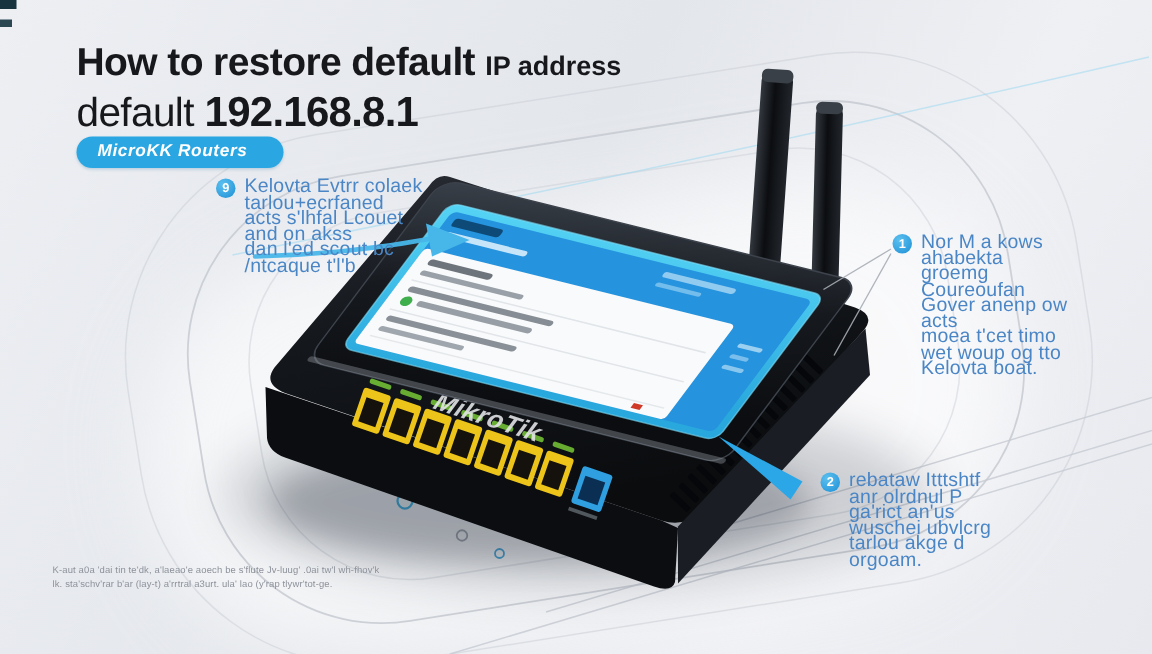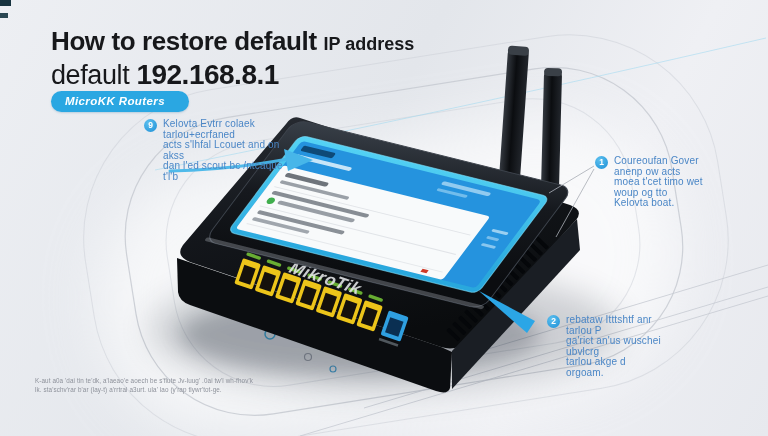--- a/index.html
+++ b/index.html
@@ -23,21 +23,21 @@
   .t-line2 .ip{font-size:28px;font-weight:800;letter-spacing:-0.5px;margin-top:48px;}
   .badge{display:inline-block;margin-top:0;background:#2aa7e2;color:#fff;
     font-size:11.5px;font-weight:700;font-style:italic;letter-spacing:.4px;
     padding:4px 24px 5px 14px;border-radius:14px;box-shadow:0 1px 2px rgba(40,120,170,.25);}
 
   
   .callout{position:absolute;display:flex;gap:6px;align-items:flex-start;}
   .num-badge{flex:0 0 auto;width:13px;height:13px;border-radius:50%;
     background:radial-gradient(circle at 35% 30%,#5cc0ef,#1d8fd6);
     color:#fff;font-size:8.5px;font-weight:700;line-height:13px;text-align:center;}
-  .callout-text{color:#4a86c6;font-size:10px;line-height:10.5px;letter-spacing:.15px;}
+  .callout-text{color:#4a86c6;font-size:13px;line-height:10.5px;letter-spacing:.15px;}
   .callout-left{left:144px;top:119px;width:150px;}
   .callout-right{left:595px;top:156px;width:120px;}
   .callout-bottom{left:547px;top:315px;width:115px;}
 
   
   .footer-text{position:absolute;left:35px;top:376px;width:225px;
     color:#8d919a;font-size:6.3px;line-height:9px;letter-spacing:.1px;filter:blur(.2px);}
 
   .blur16{filter:blur(16px);}
   .blur10{filter:blur(10px);}
@@ -241,30 +241,31 @@
     <div class="callout-text">
       <div>Kelovta Evtrr colaek tarlou+ecrfaned</div>
       <div>acts s'lhfal Lcouet and on akss</div>
       <div>dan l'ed scout bc /ntcaque t'l'b</div>
     </div>
   </div>
 
   <div class="callout callout-right">
     <div class="num-badge">1</div>
     <div class="callout-text">
+      <div>Nor M a kows ahabekta groemg</div>
       <div>Coureoufan Gover anenp ow acts</div>
       <div>moea t'cet timo wet woup og tto</div>
       <div>Kelovta boat.</div>
     </div>
   </div>
 
   <div class="callout callout-bottom">
     <div class="num-badge">2</div>
     <div class="callout-text">
-      <div>rebataw Itttshtf anr tarlou P</div>
+      <div>rebataw Itttshtf anr olrdnul P</div>
       <div>ga'rict an'us wuschei ubvlcrg</div>
       <div>tarlou akge d orgoam.</div>
     </div>
   </div>
 
   <div class="footer-text">
     <div>K-aut a0a 'dai tin te'dk, a'laeao'e aoech be s'flute Jv-luug' .0ai tw'l wh-fhov'k</div>
     <div>lk. sta'schv'rar b'ar (lay-t) a'rrtral a3urt. ula' lao (y'rap tlywr'tot-ge.</div>
   </div>
 

